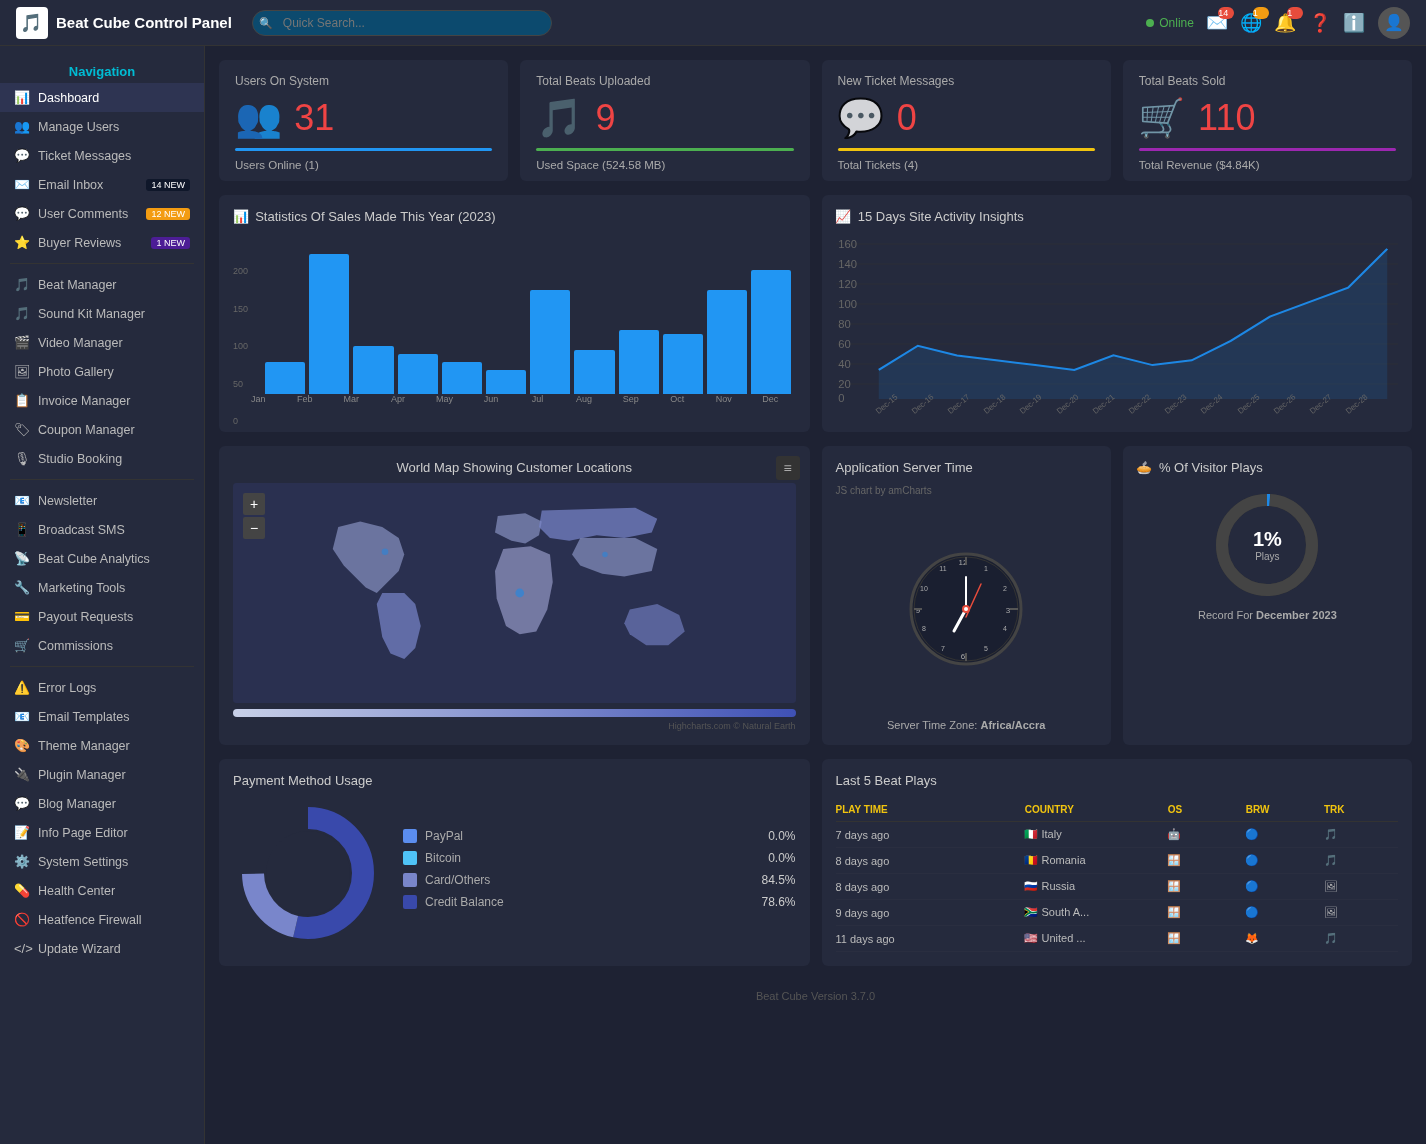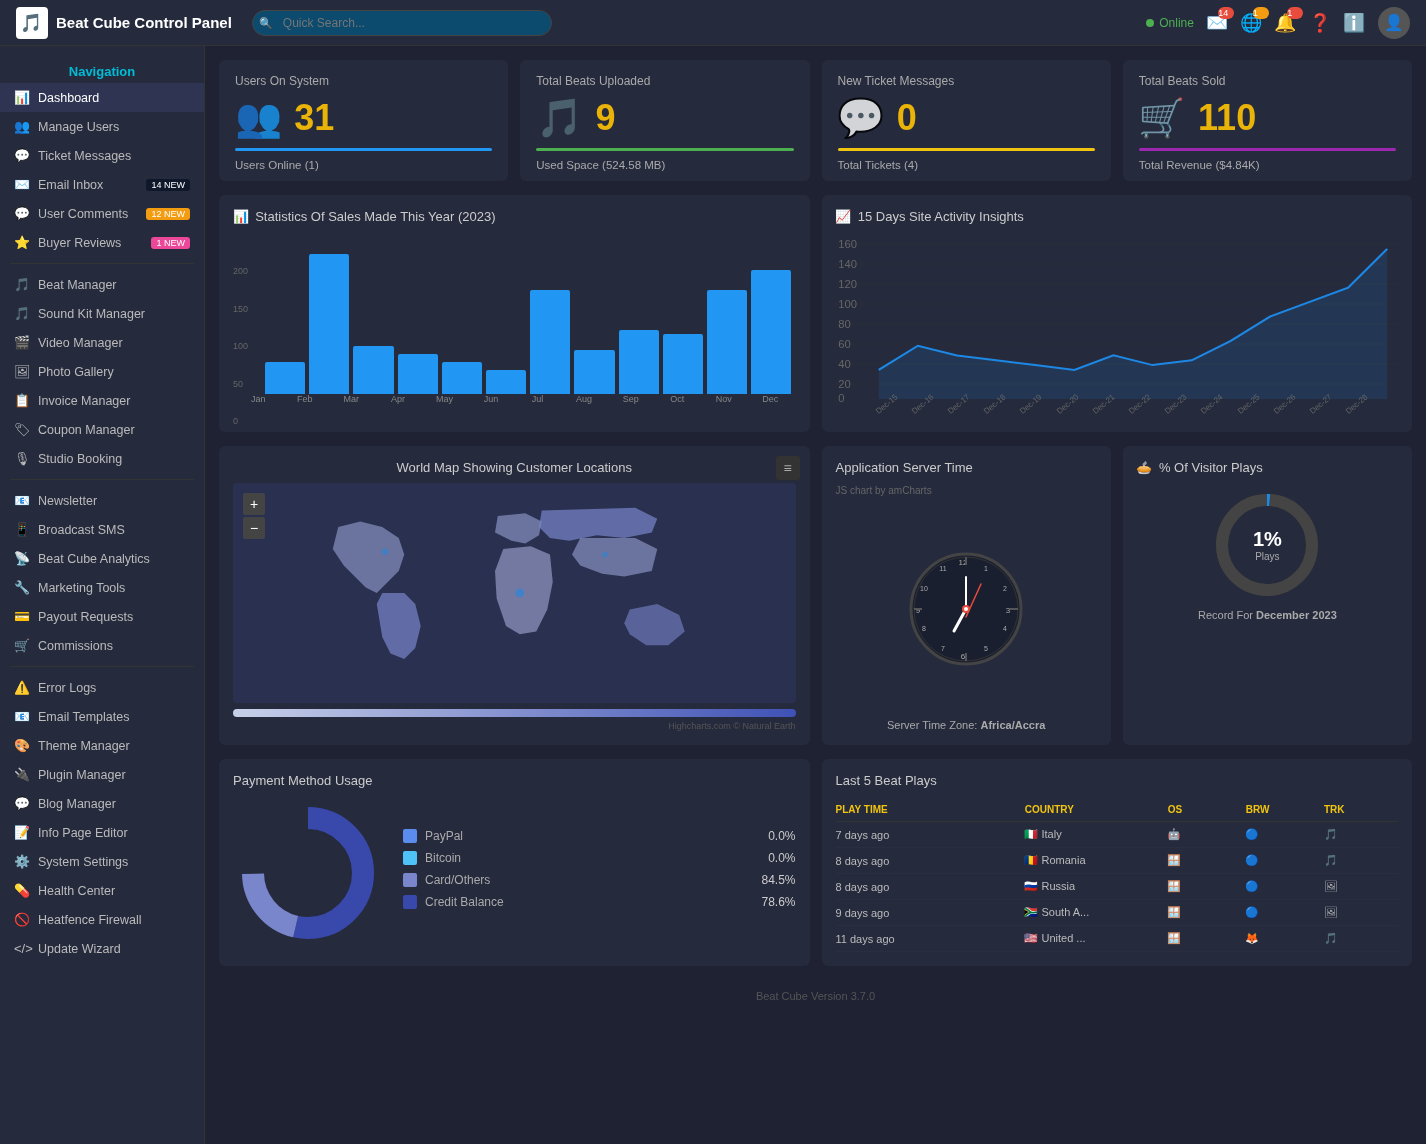--- a/index.html
+++ b/index.html
@@ -55,21 +55,21 @@
       padding: 7px 14px;
       color: #bbb;
       cursor: pointer;
       font-size: 12.5px;
       transition: background 0.2s;
     }
     .sidebar-item.active { background: #2e3452; color: #fff; }
     .sidebar-item .icon { font-size: 13px; width: 16px; text-align: center; }
     .badge-inline { margin-left: auto; background: #0f172a; color: #fff; font-size: 9px; border-radius: 3px; padding: 1px 5px; }
     .badge-inline.orange { background: #f39c12; }
-    .badge-inline.green { background: #ec4899; }
+    .badge-inline.green { background: #4c1d95; }
     .sidebar-divider { height: 1px; background: #333; margin: 6px 10px; }
 
     
     #main {
       flex: 1;
       padding: 14px;
       background: #1e2233;
       overflow-x: hidden;
     }
 
@@ -77,21 +77,21 @@
     .stat-cards { display: grid; grid-template-columns: repeat(4, 1fr); gap: 12px; margin-bottom: 14px; }
     .stat-card {
       background: #252a3d;
       border-radius: 6px;
       padding: 14px 16px 10px;
       position: relative;
     }
     .stat-card-title { font-size: 12px; color: #aaa; margin-bottom: 8px; }
     .stat-card-body { display: flex; align-items: center; gap: 12px; }
     .stat-icon { font-size: 38px; color: #555; opacity: 0.8; }
-    .stat-number { font-size: 36px; font-weight: bold; color: #eab308; }
+    .stat-number { font-size: 36px; font-weight: normal; color: #ef4444; }
     .stat-divider { height: 3px; margin: 8px 0; border-radius: 2px; }
     .stat-sub { font-size: 11.5px; color: #aaa; }
     .blue-line { background: #2196f3; }
     .green-line { background: #4caf50; }
     .yellow-line { background: #f1c40f; }
     .purple-line { background: #9c27b0; }
 
     
     .charts-row { display: grid; grid-template-columns: 1fr 1fr; gap: 12px; margin-bottom: 14px; }
     .chart-card {

